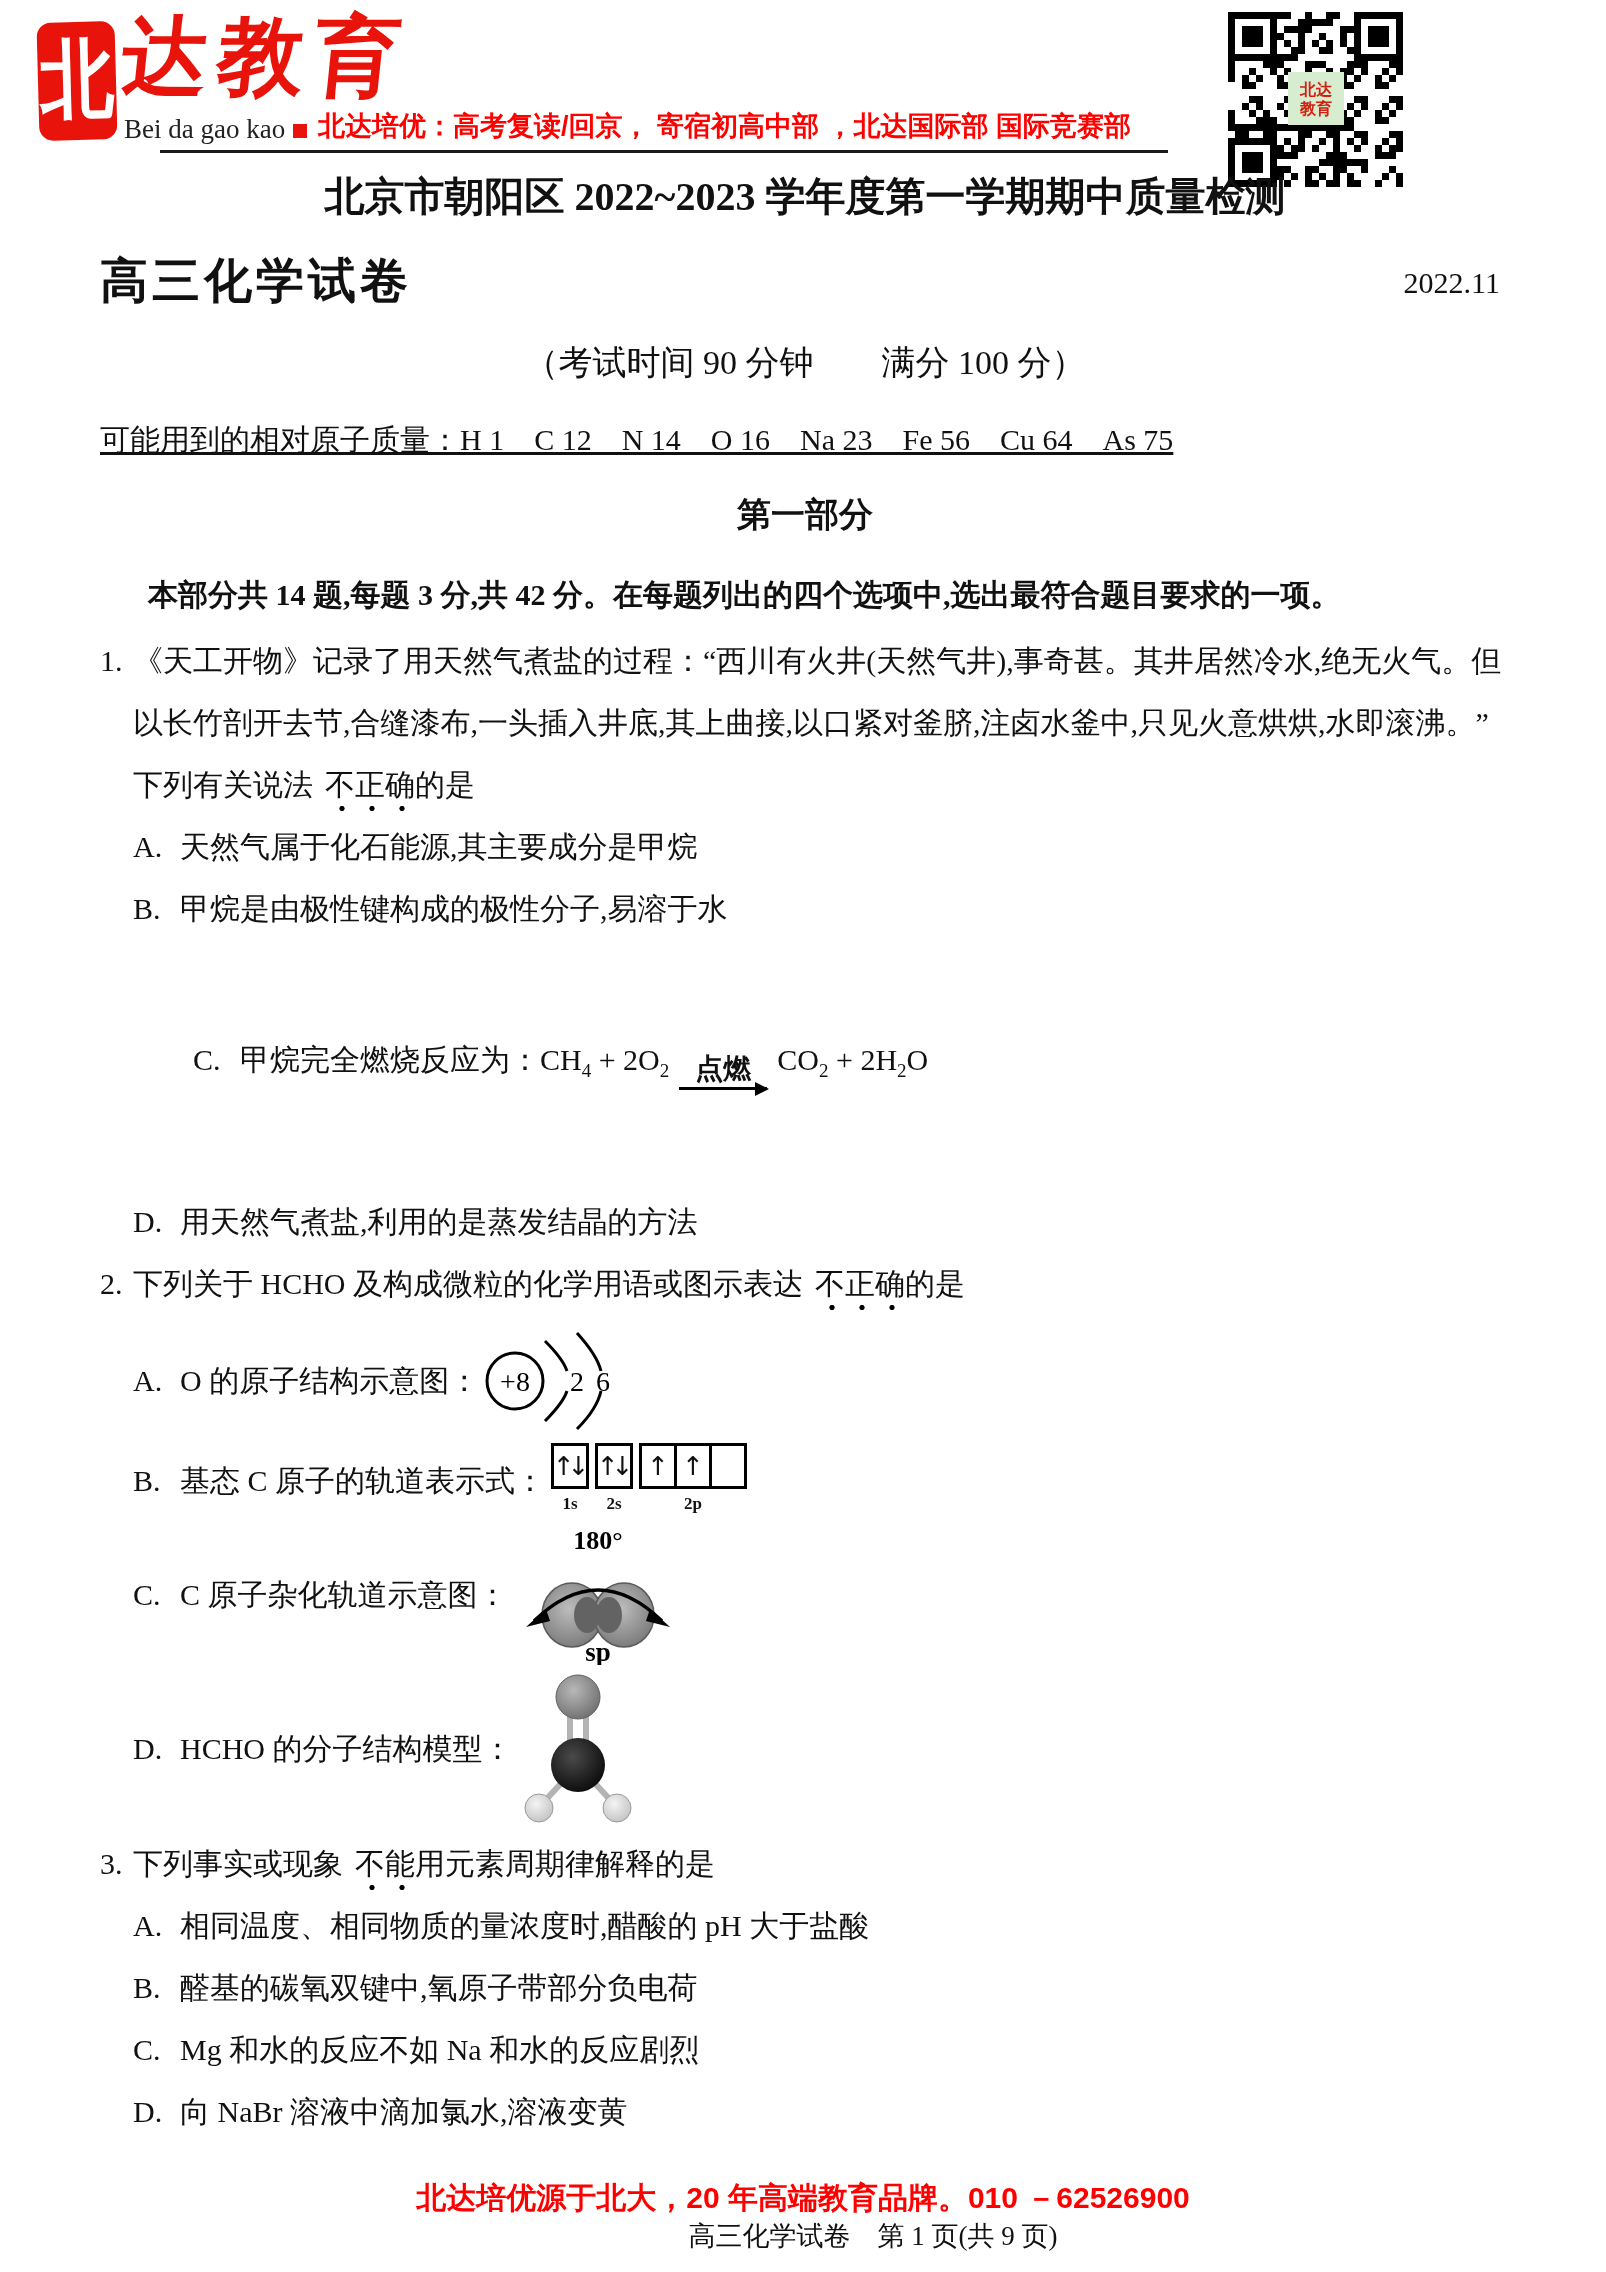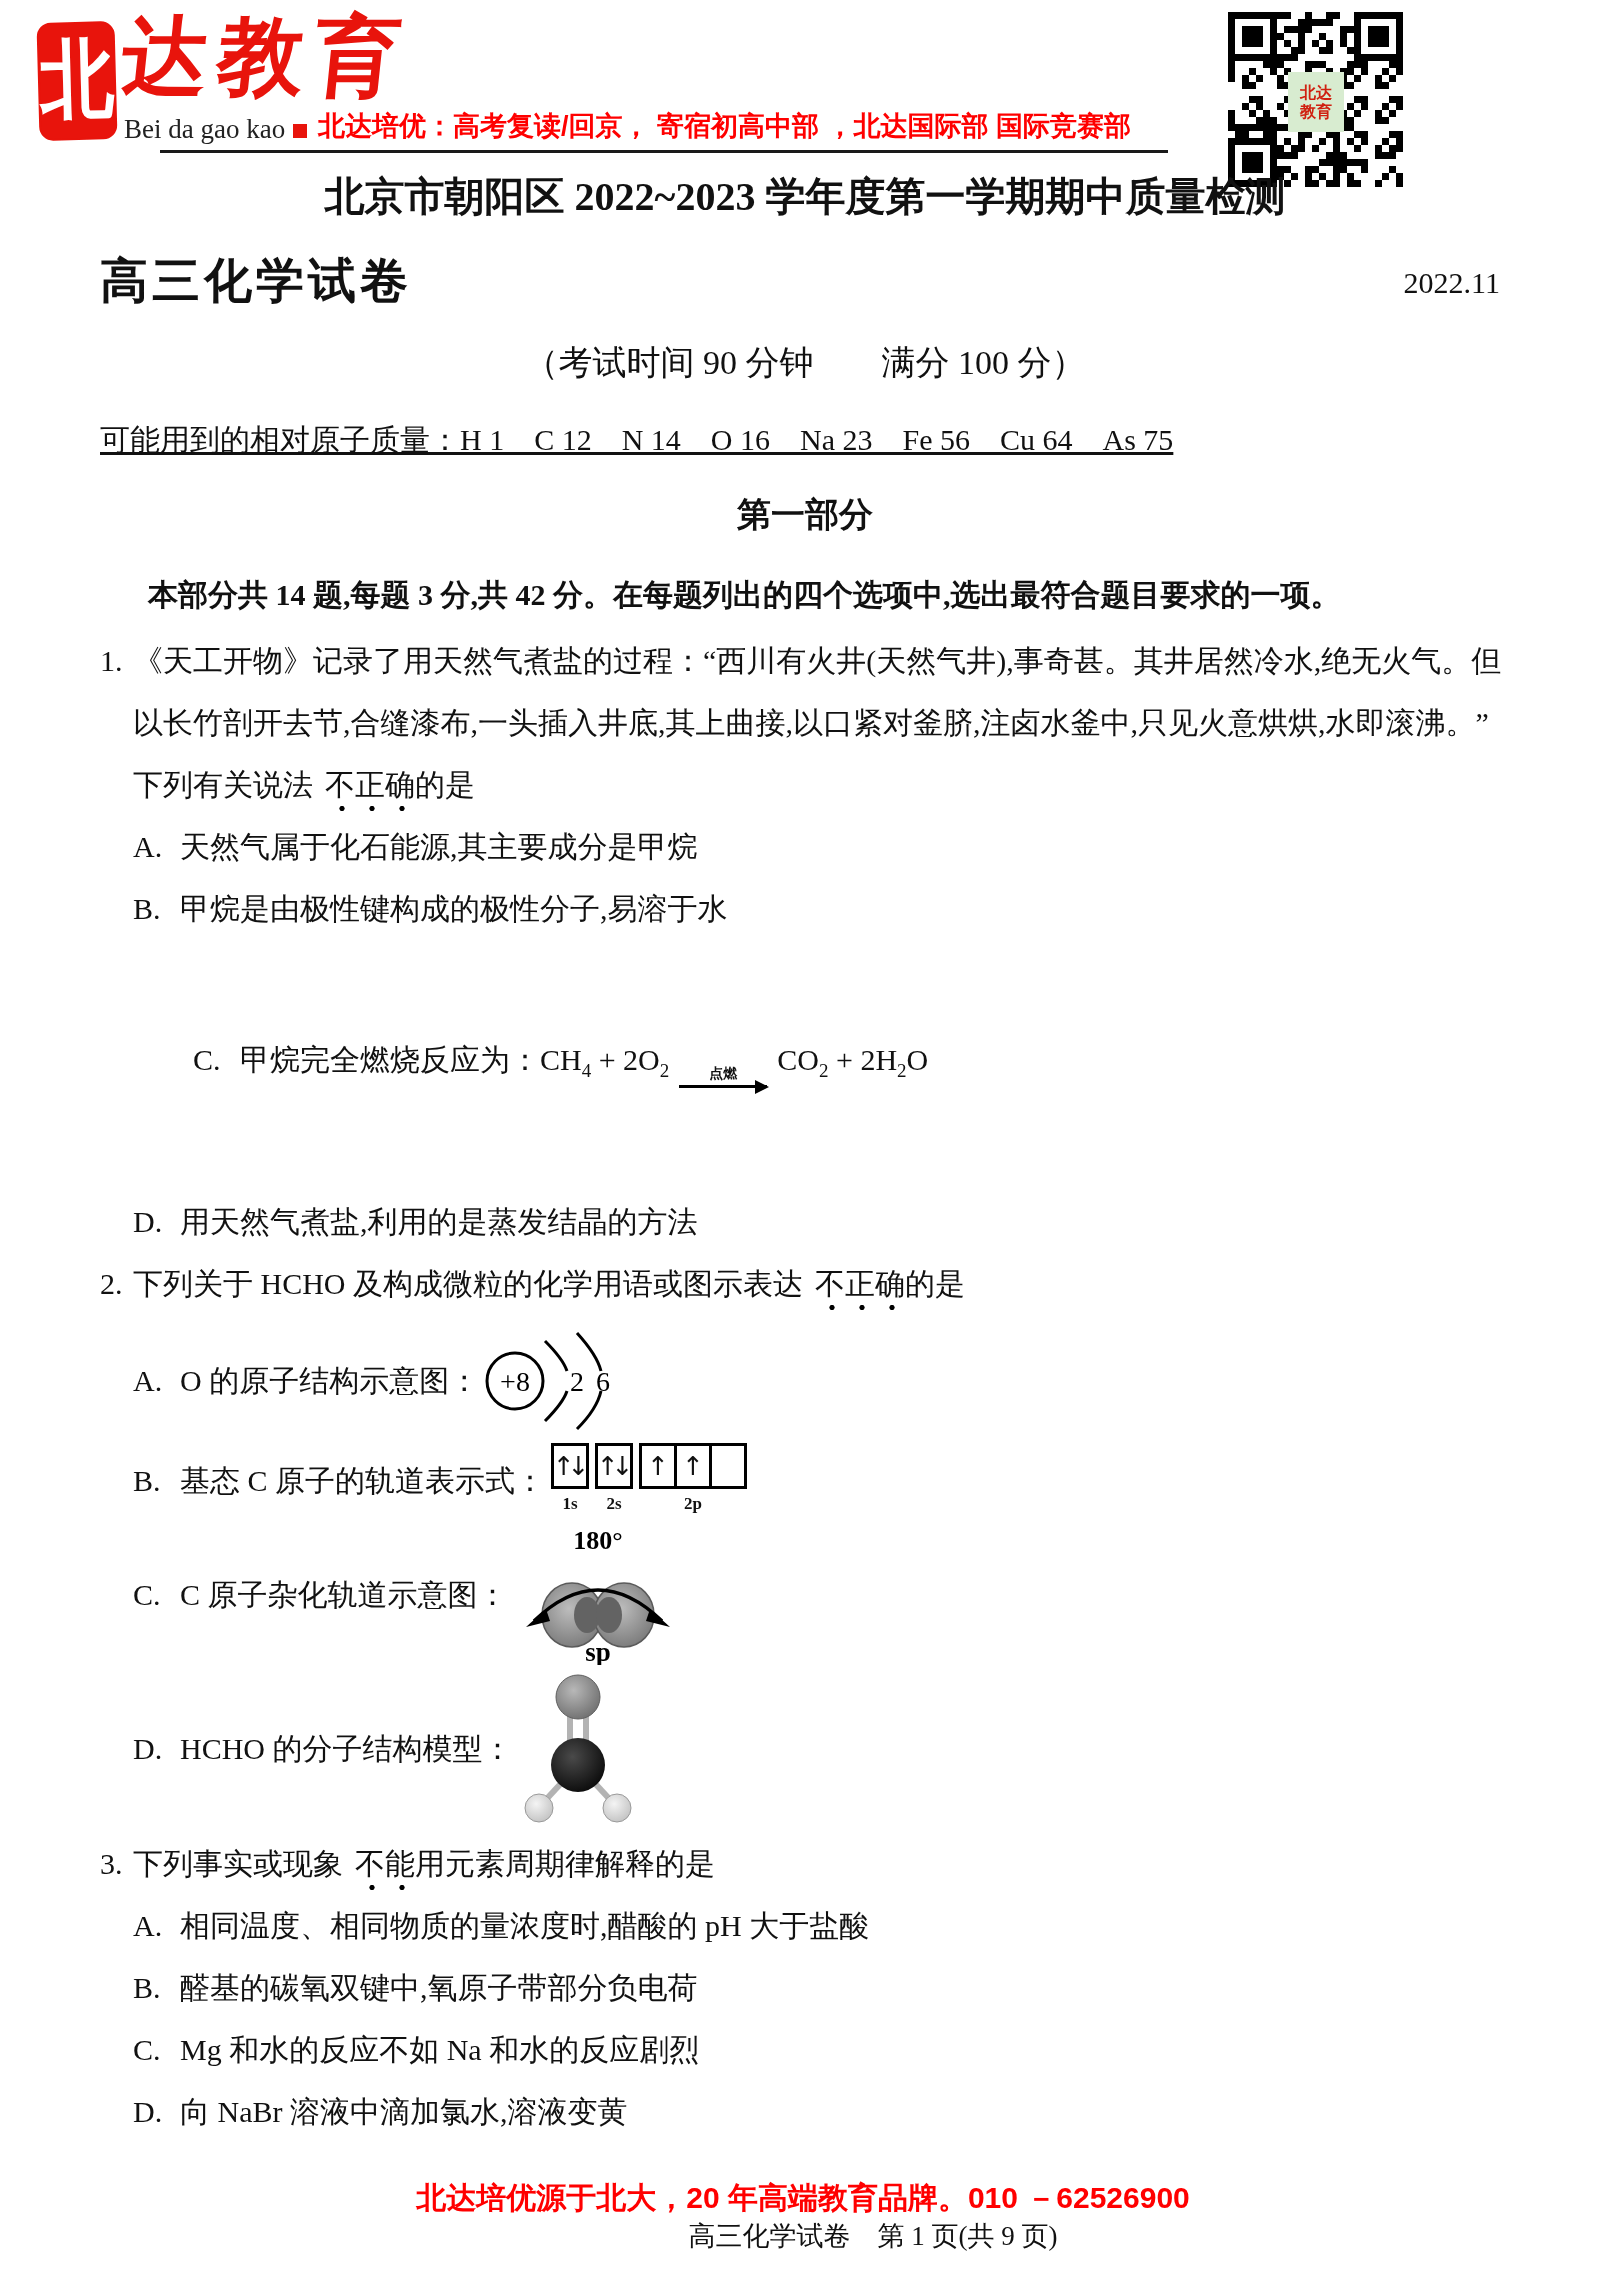--- a/index.html
+++ b/index.html
@@ -18,21 +18,21 @@
         font-family:"Liberation Serif",serif;}
   .romanized .sq{display:inline-block;width:14px;height:14px;background:#e8140c;margin-left:8px;}
   .slogan{position:absolute;left:318px;top:108px;width:860px;color:#ff0000;font-weight:bold;
         font-size:27px;font-family:"Liberation Sans","DejaVu Sans",sans-serif;white-space:nowrap;}
   .head-rule{position:absolute;left:160px;top:150px;width:1008px;border-top:3px solid #1a1a1a;}
   
   .qr{position:absolute;left:1228px;top:12px;width:175px;height:175px;display:grid;
       grid-template-columns:repeat(25,7px);grid-template-rows:repeat(25,7px);background:#fff;}
   .qr i{display:block;}
   .qr i.b{background:#000;}
-  .qr-center{position:absolute;left:1288px;top:72px;width:56px;height:60px;background:#d8ecd0;
+  .qr-center{position:absolute;left:1288px;top:72px;width:56px;height:53px;background:#d8ecd0;
       display:flex;flex-direction:column;align-items:center;justify-content:center;z-index:2;}
   .qr-center span{color:#d02010;font-size:16px;font-weight:bold;line-height:19px;
       font-family:"Liberation Serif",serif;}
 
   
   .content{position:absolute;left:100px;top:168px;width:1410px;font-size:30px;line-height:62px;}
   .t-main{font-size:40px;font-weight:bold;text-align:center;line-height:58px;margin:0 0 24px 0;}
   .t-paper-row{position:relative;margin-bottom:22px;}
   .t-paper{font-size:48px;font-weight:bold;line-height:62px;letter-spacing:4px;}
   .t-date{position:absolute;right:10px;bottom:4px;font-size:30px;font-weight:normal;}
@@ -48,21 +48,21 @@
   .optlab{display:inline-block;width:47px;}
   .emph{background-image:radial-gradient(circle,#000 2.3px,transparent 2.9px);
         background-size:30px 9px;background-repeat:repeat-x;background-position:2px bottom;
         padding-bottom:12px;margin-left:12px;}
 
   
   .formula{white-space:pre-wrap;}
   sub{font-size:19px;}
   .rxn{display:inline-flex;flex-direction:column;align-items:center;vertical-align:-8px;
        margin:0 10px;line-height:1;}
-  .rxn-cond{font-size:14px;line-height:1;margin-bottom:4px;font-weight:bold;}
+  .rxn-cond{font-size:28px;line-height:1;margin-bottom:4px;font-weight:bold;}
   .rxn-arrow{position:relative;width:88px;height:3px;background:#000;}
   .rxn-arrow::after{content:"";position:absolute;right:-2px;top:-5.5px;width:0;height:0;
        border-left:14px solid #000;border-top:7px solid transparent;border-bottom:7px solid transparent;}
 
   
   .drow{display:flex;align-items:center;padding-left:33px;margin:6px 0;}
   .drow .optlab{flex:0 0 47px;}
   .dlabel{white-space:nowrap;}
 
   

